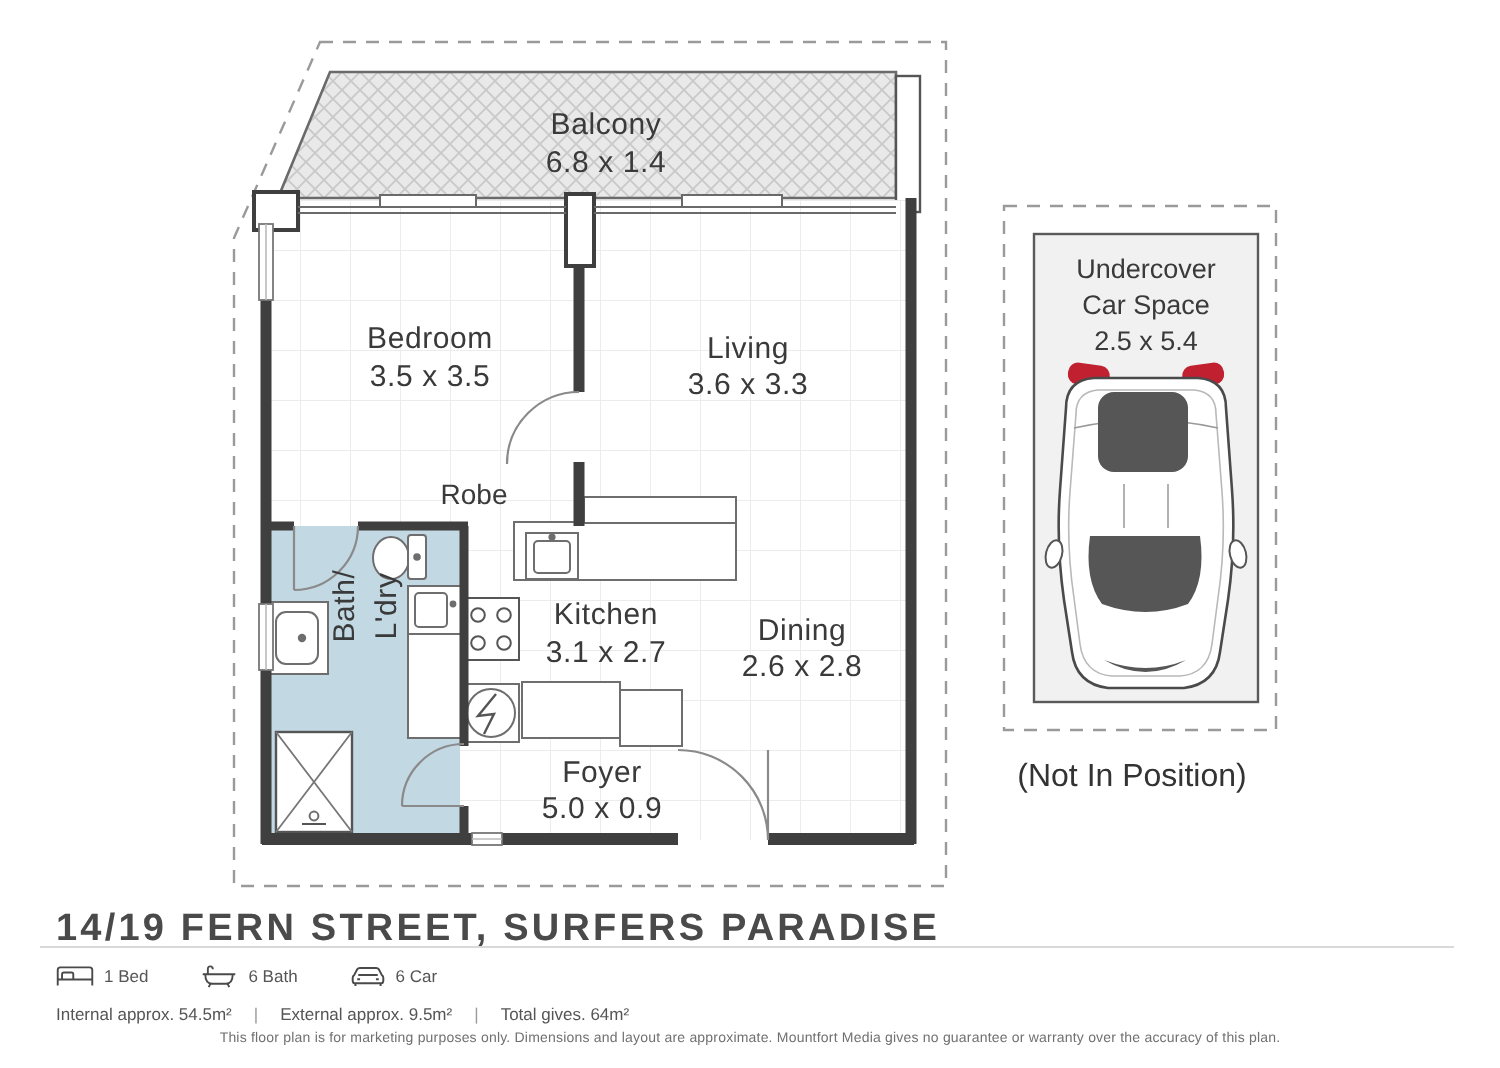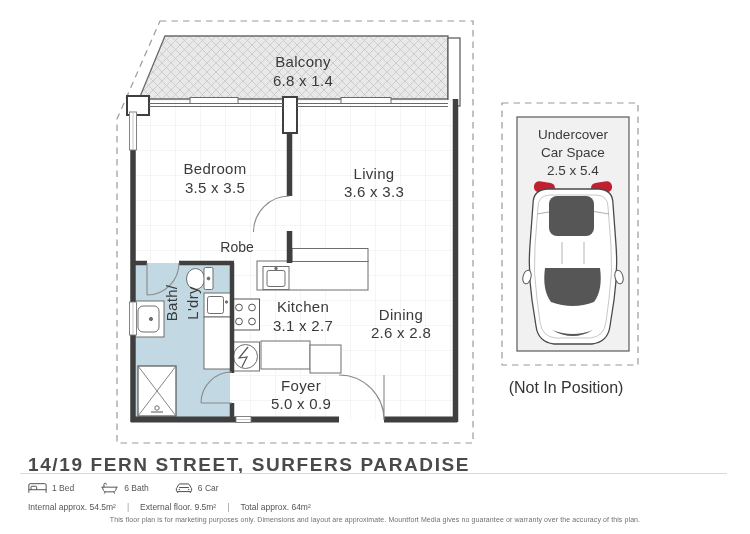--- a/index.html
+++ b/index.html
@@ -211,21 +211,21 @@
       <svg width="18" height="12" viewBox="0 0 20 13">
         <path d="M2.5 10.5 H17.5 M2.5 10.5 Q1.5 10.5 1.5 9 V7.5 Q1.5 6.5 2.3 6 L4 2.8 Q4.5 2 5.5 2 H14.5 Q15.5 2 16 2.8 L17.7 6 Q18.5 6.5 18.5 7.5 V9 Q18.5 10.5 17.5 10.5 M3 10.5 V12 M17 10.5 V12 M4.6 6 H15.4 M4 8.3 H5.6 M14.4 8.3 H16" fill="none" stroke="#4a4a4a" stroke-width="1.1"></path>
       </svg>
       <span>6 Car</span>
     </div>
   </div>
 
   <div class="areas">
     <span>Internal approx. 54.5m²</span>
     <span class="sep">|</span>
-    <span>External floor. 9.5m²</span>
+    <span>External approx. 9.5m²</span>
     <span class="sep">|</span>
-    <span>Total approx. 64m²</span>
+    <span>Total gives. 64m²</span>
   </div>
 
   <div class="disclaimer">This floor plan is for marketing purposes only. Dimensions and layout are approximate. Mountfort Media gives no guarantee or warranty over the accuracy of this plan.</div>
 </div>
 
 </div>
 
 </body></html>

